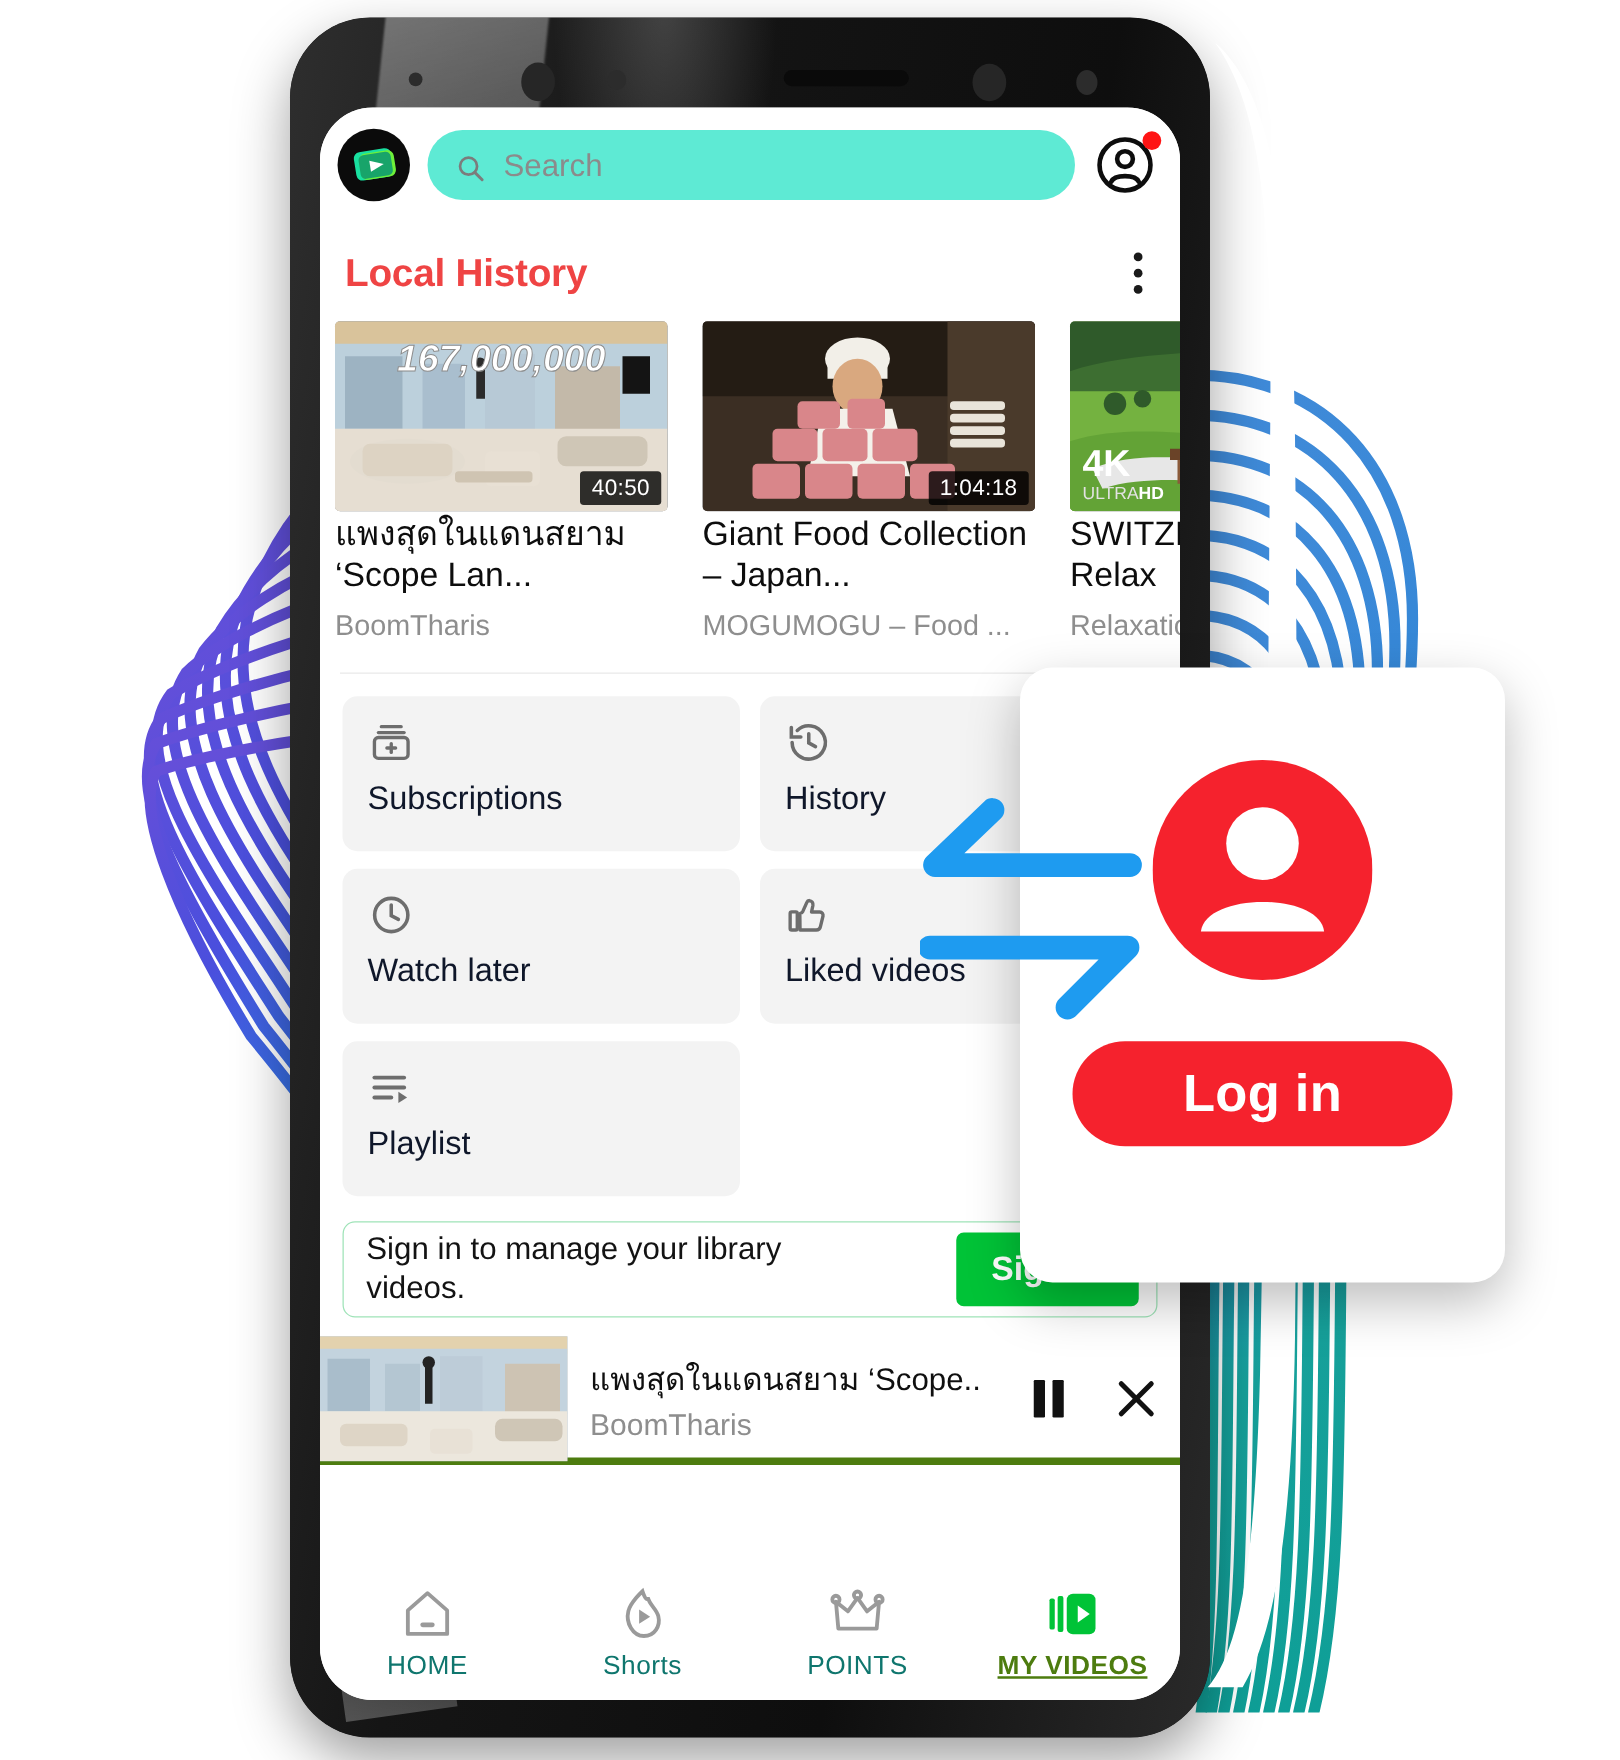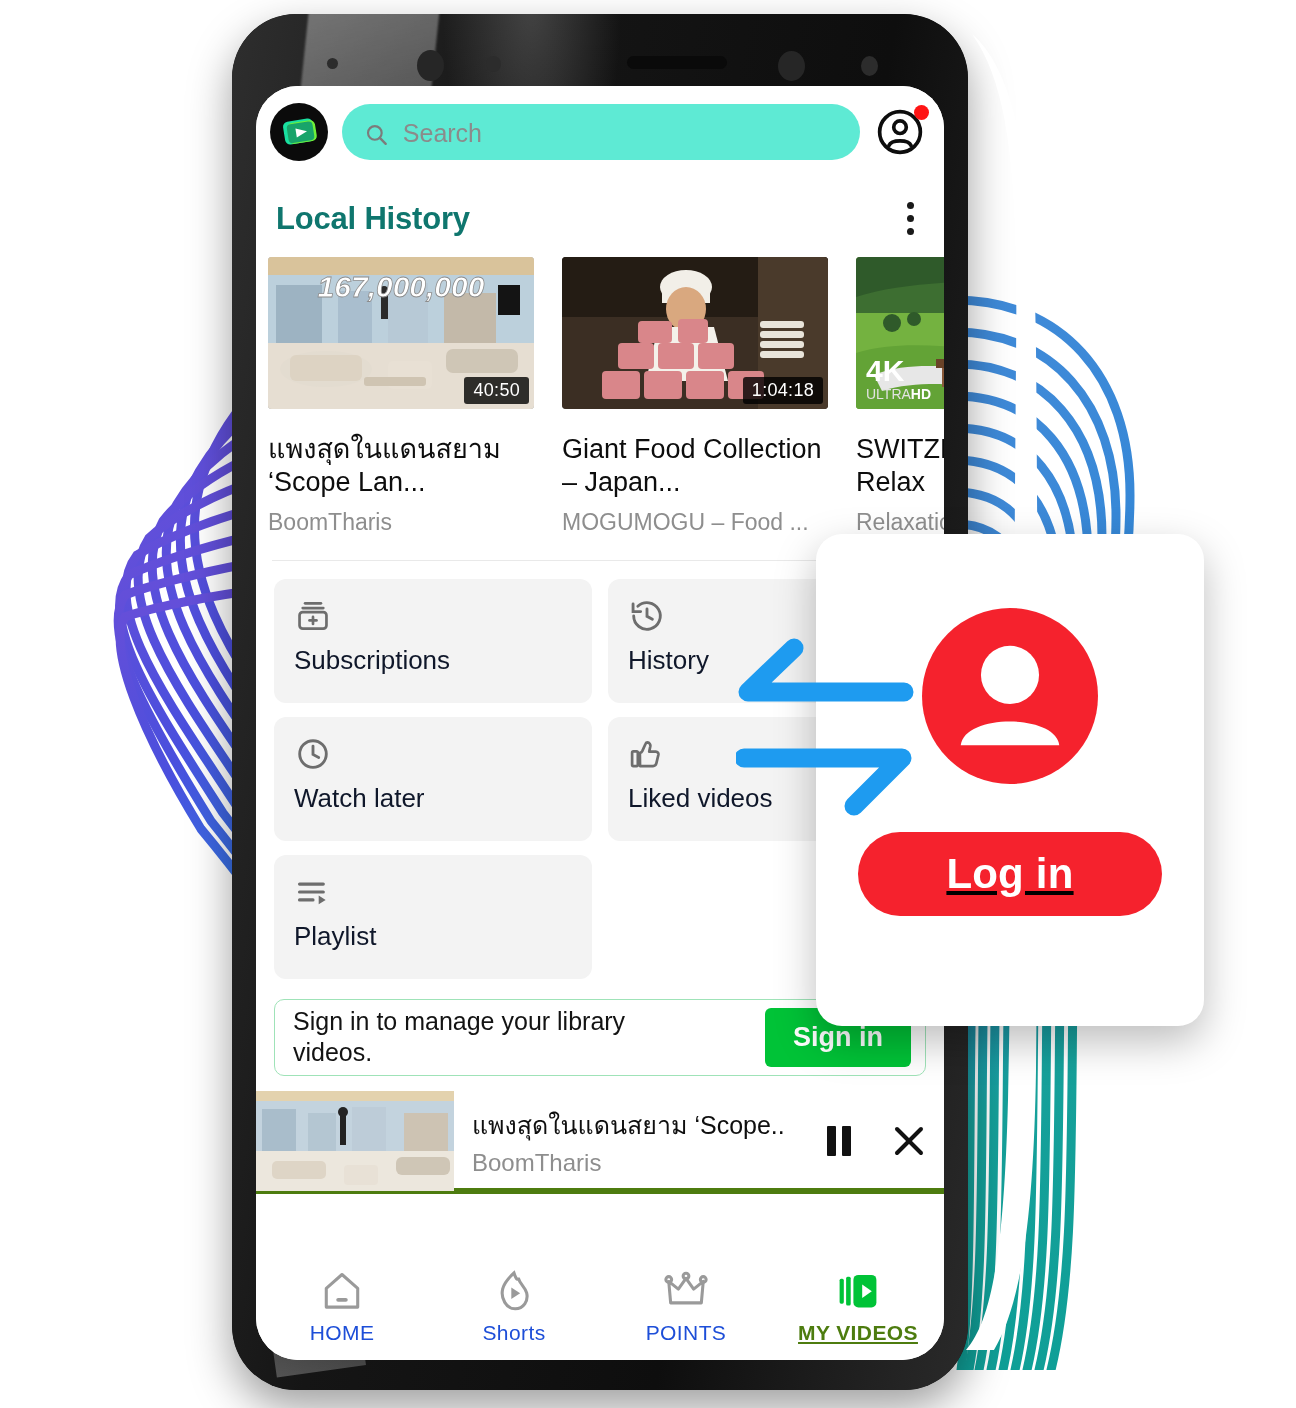--- a/index.html
+++ b/index.html
@@ -123,21 +123,21 @@
     background: #ff1414;
   }
 
   
   #content { position: relative; background: #fff; }
 
   #section-head {
     display: flex; align-items: center; justify-content: space-between;
     padding: 16px 20px 8px 20px;
   }
-  #section-title { font-size: 31px; font-weight: 700; color: #0f766e; letter-spacing: -0.2px; }
+  #section-title { font-size: 31px; font-weight: 700; color: #ef4444; letter-spacing: -0.2px; }
   #kebab { display: flex; flex-direction: column; gap: 6px; padding: 8px 10px; }
   #kebab i { width: 7px; height: 7px; border-radius: 50%; background: #1a1a1a; display: block; }
 
   
   #video-row {
     display: flex; gap: 28px; padding: 6px 0 0 12px;
   }
   .vcard { width: 266px; flex: 0 0 auto; }
   .vthumb {
     position: relative; width: 266px; height: 152px;
@@ -145,21 +145,21 @@
   }
   .vdur {
     position: absolute; right: 5px; bottom: 5px;
     background: rgba(0,0,0,0.80); color: #fff;
     font-size: 18px; font-weight: 500;
     padding: 3px 9px; border-radius: 3px;
     letter-spacing: 0.3px;
     text-align: right;
   }
   .vtitle {
-    margin-top: 24px; font-size: 27px; line-height: 1.24;
+    margin-top: 2px; font-size: 27px; line-height: 1.24;
     color: #0d0d0d; max-height: 68px; overflow: hidden;
   }
   .vchan { margin-top: 9px; font-size: 23px; color: #8e8e8e; }
 
   
   #div1 { height: 1px; background: #e9e9e9; margin: 24px 16px 0 16px; }
 
   
   #menu-grid {
     display: grid;
@@ -213,35 +213,34 @@
   #bottom-nav {
     position: absolute; left: 0; bottom: 0;
     width: 100%; height: 108px;
     background: #fff;
     display: flex; align-items: center;
   }
   .nav-item {
     flex: 1 1 0; display: flex; flex-direction: column;
     align-items: center; gap: 7px; cursor: pointer;
   }
-  .nav-label { font-size: 21px; color: #1d4ed8; letter-spacing: 0.4px; }
+  .nav-label { font-size: 21px; color: #0f766e; letter-spacing: 0.4px; }
   .nav-item.active .nav-label { color: #4d7c0f; font-weight: 600; text-decoration: underline; }
 
   
   #login-card {
     position: absolute;
     left: 816px; top: 534px;
     width: 388px; height: 492px;
     background: #ffffff;
     border-radius: 26px;
     box-shadow: 0 16px 42px rgba(0,0,0,0.26);
     z-index: 20;
     display: flex; flex-direction: column;
     align-items: center;
-    text-decoration: underline;
   }
   #login-avatar { margin-top: 74px; }
   #login-btn {
     margin-top: 44px;
     width: 304px; height: 84px;
     background: #f5222d;
     border: none; border-radius: 42px;
     color: #fff; font-size: 42px; font-weight: 700;
     font-family: "Liberation Sans", sans-serif;
     letter-spacing: 0.2px;

